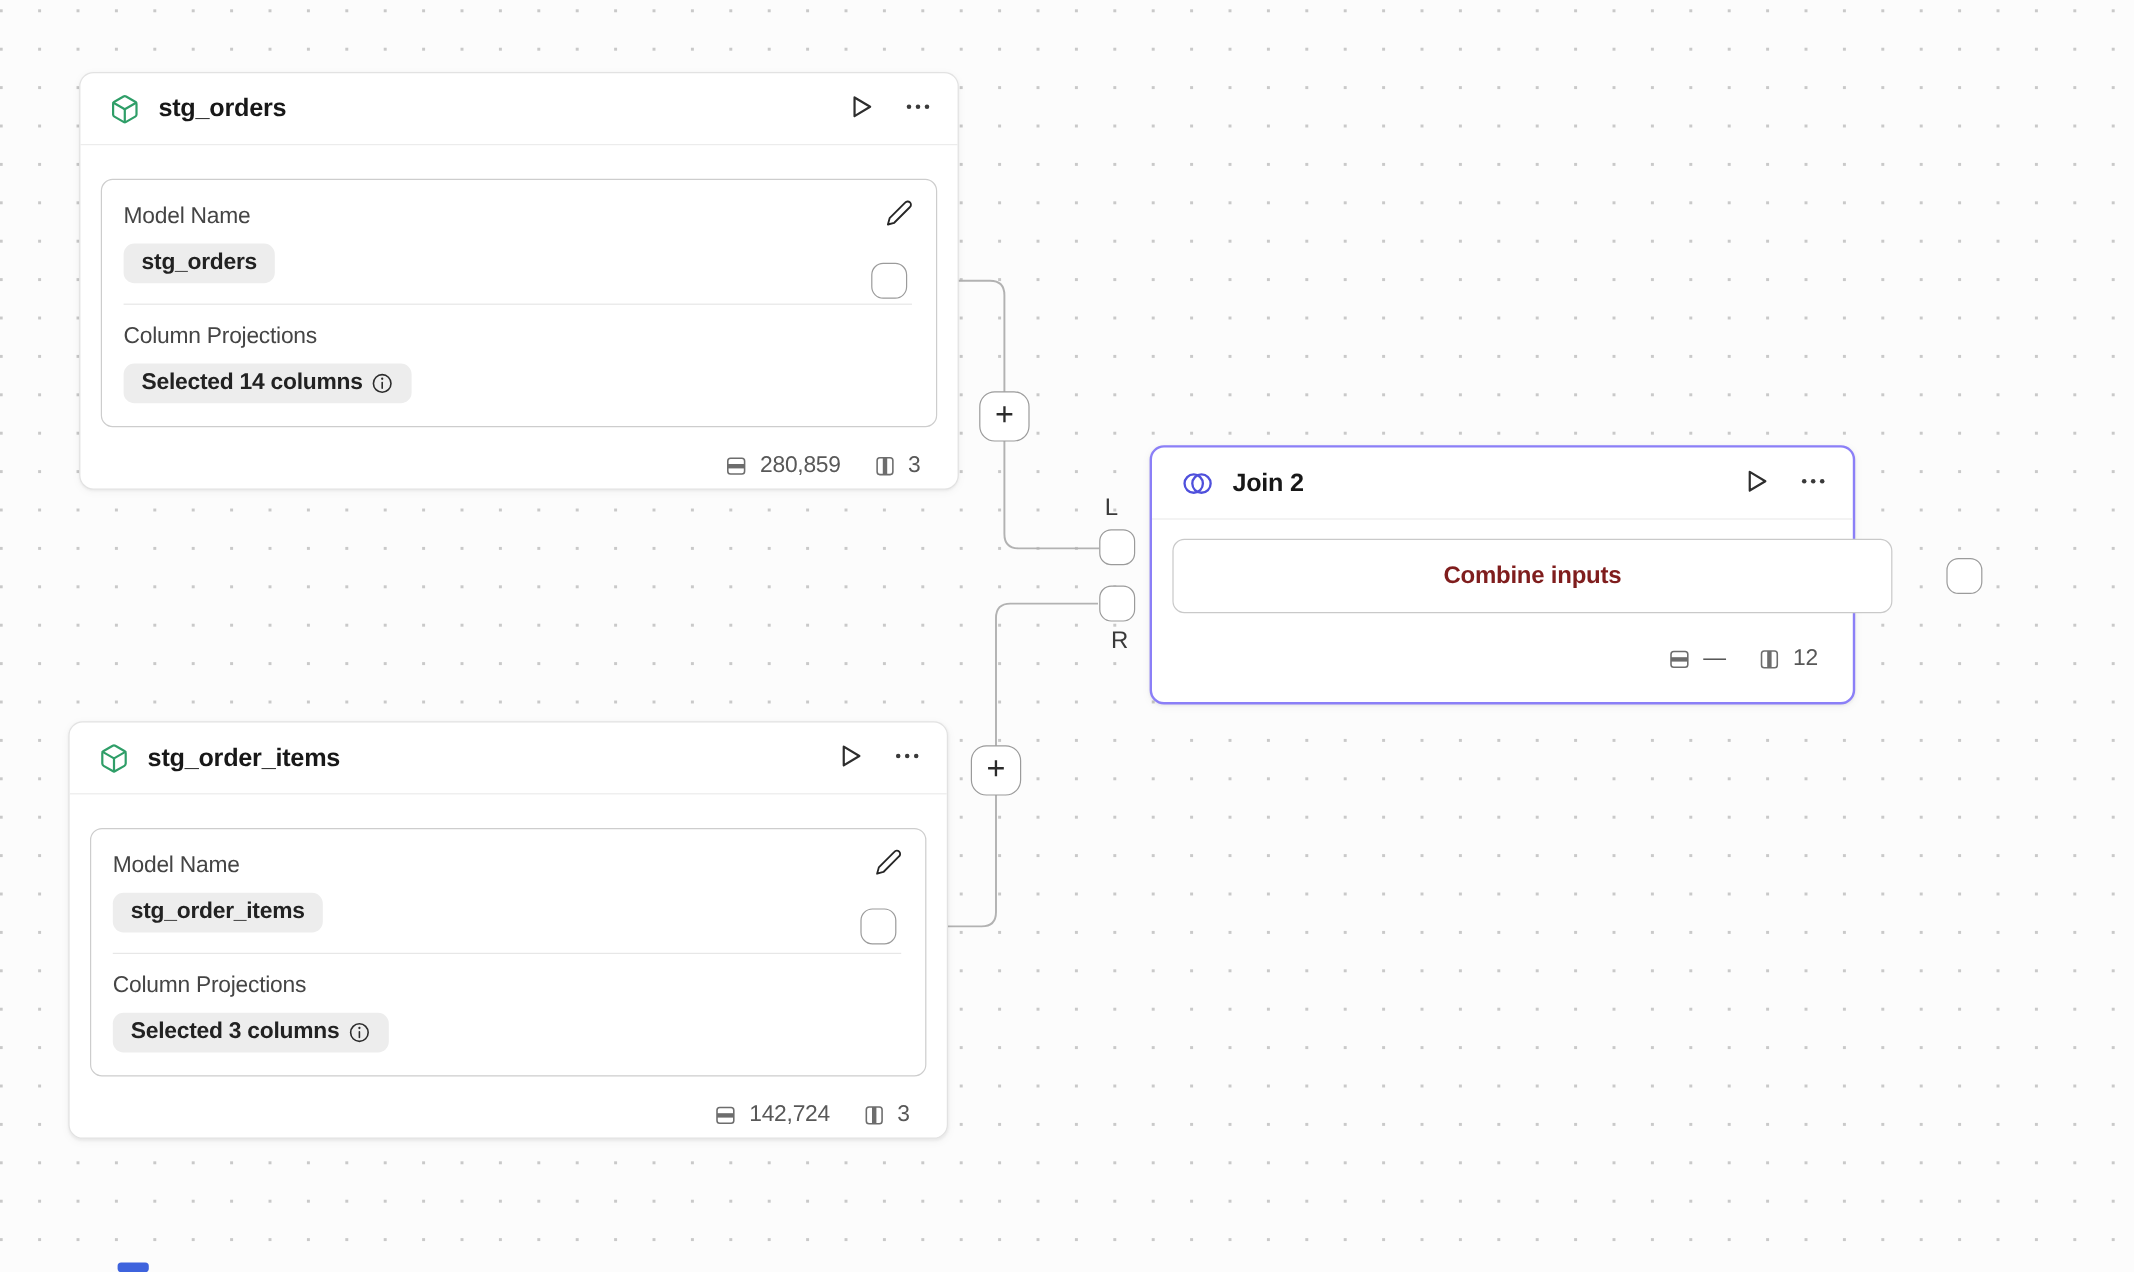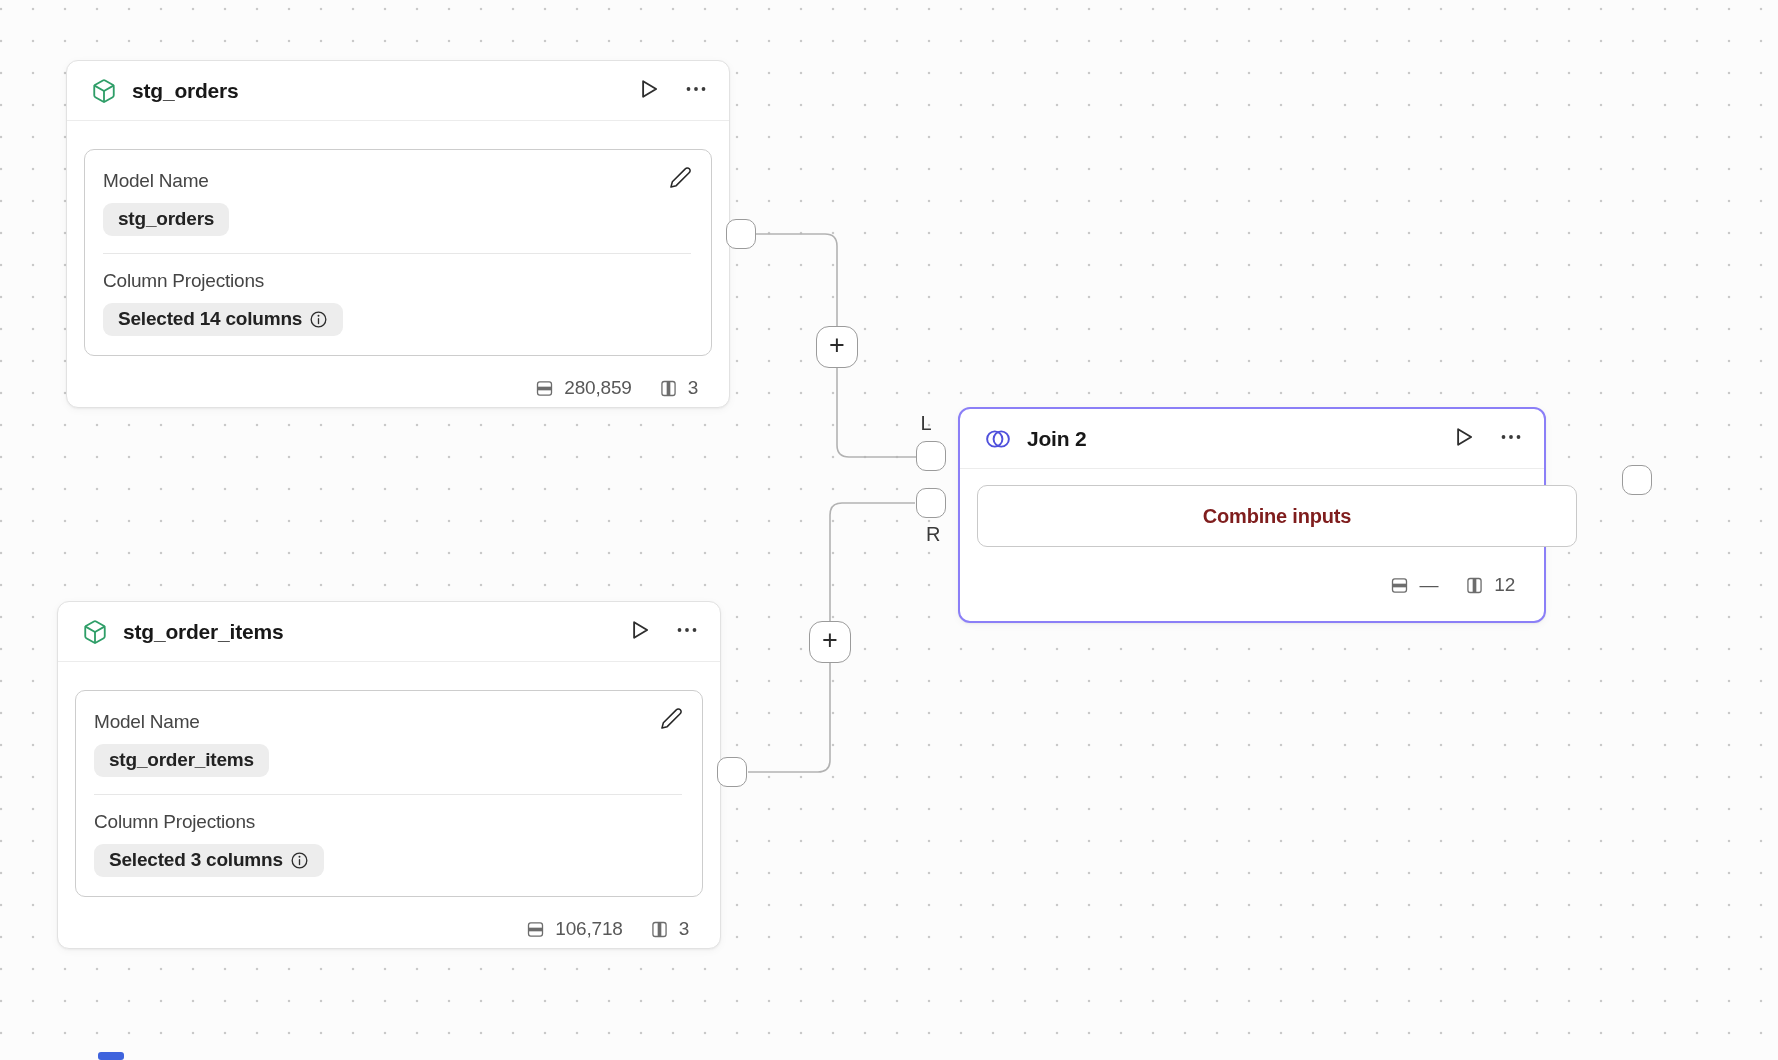--- a/index.html
+++ b/index.html
@@ -17,22 +17,22 @@
     background-position:17px 25px;
   }
   svg.wires { position:absolute; left:0; top:0; width:1778px; height:1060px; pointer-events:none; }
   .wire { fill:none; stroke:#b2b2b2; stroke-width:1.6px; }
 
   .node {
     position:absolute; background:#fff;
     border:1px solid #e2e2e2; border-radius:12px;
     box-shadow:0 1px 2px rgba(0,0,0,.05), 0 2px 8px rgba(0,0,0,.04);
   }
-  .node.model { width:664px; height:348px; }
-  .node.join  { width:588px; height:216px; border:2px solid #8b7ff7;margin-top:36px; }
+  .node.model { width:733px; height:348px; }
+  .node.join  { width:588px; height:216px; border:2px solid #8b7ff7; }
 
   .node-header {
     height:60px; display:flex; align-items:center;
     padding:0 14px 0 24px; border-bottom:1px solid #ececec;
   }
   .node.join .node-header { height:60px; }
   .node-title {
     font-size:21px; font-weight:600; letter-spacing:-.2px; color:#181818;
     margin-left:15px; flex:1 1 auto; white-space:nowrap;
   }
@@ -231,21 +231,21 @@
         </button>
       </div>
       <footer class="node-stats">
         <span class="stat">
           <span class="s-icon">
               <svg width="21" height="21" viewBox="0 0 24 24" fill="none" stroke="currentColor" stroke-width="1.5">
                 <rect x="4" y="4.5" width="16" height="15" rx="2.6"></rect>
                 <rect x="4" y="9.9" width="16" height="4.2" fill="currentColor" stroke="none"></rect>
               </svg>
             </span>
-          <span class="stat-val">106,718</span>
+          <span class="stat-val">142,724</span>
         </span>
         <span class="stat">
           <span class="s-icon">
               <svg width="21" height="21" viewBox="0 0 24 24" fill="none" stroke="currentColor" stroke-width="1.5">
                 <rect x="4.5" y="4" width="15" height="16" rx="2.6"></rect>
                 <rect x="9.9" y="4" width="4.2" height="16" fill="currentColor" stroke="none"></rect>
               </svg>
             </span>
           <span class="stat-val">3</span>
         </span>

